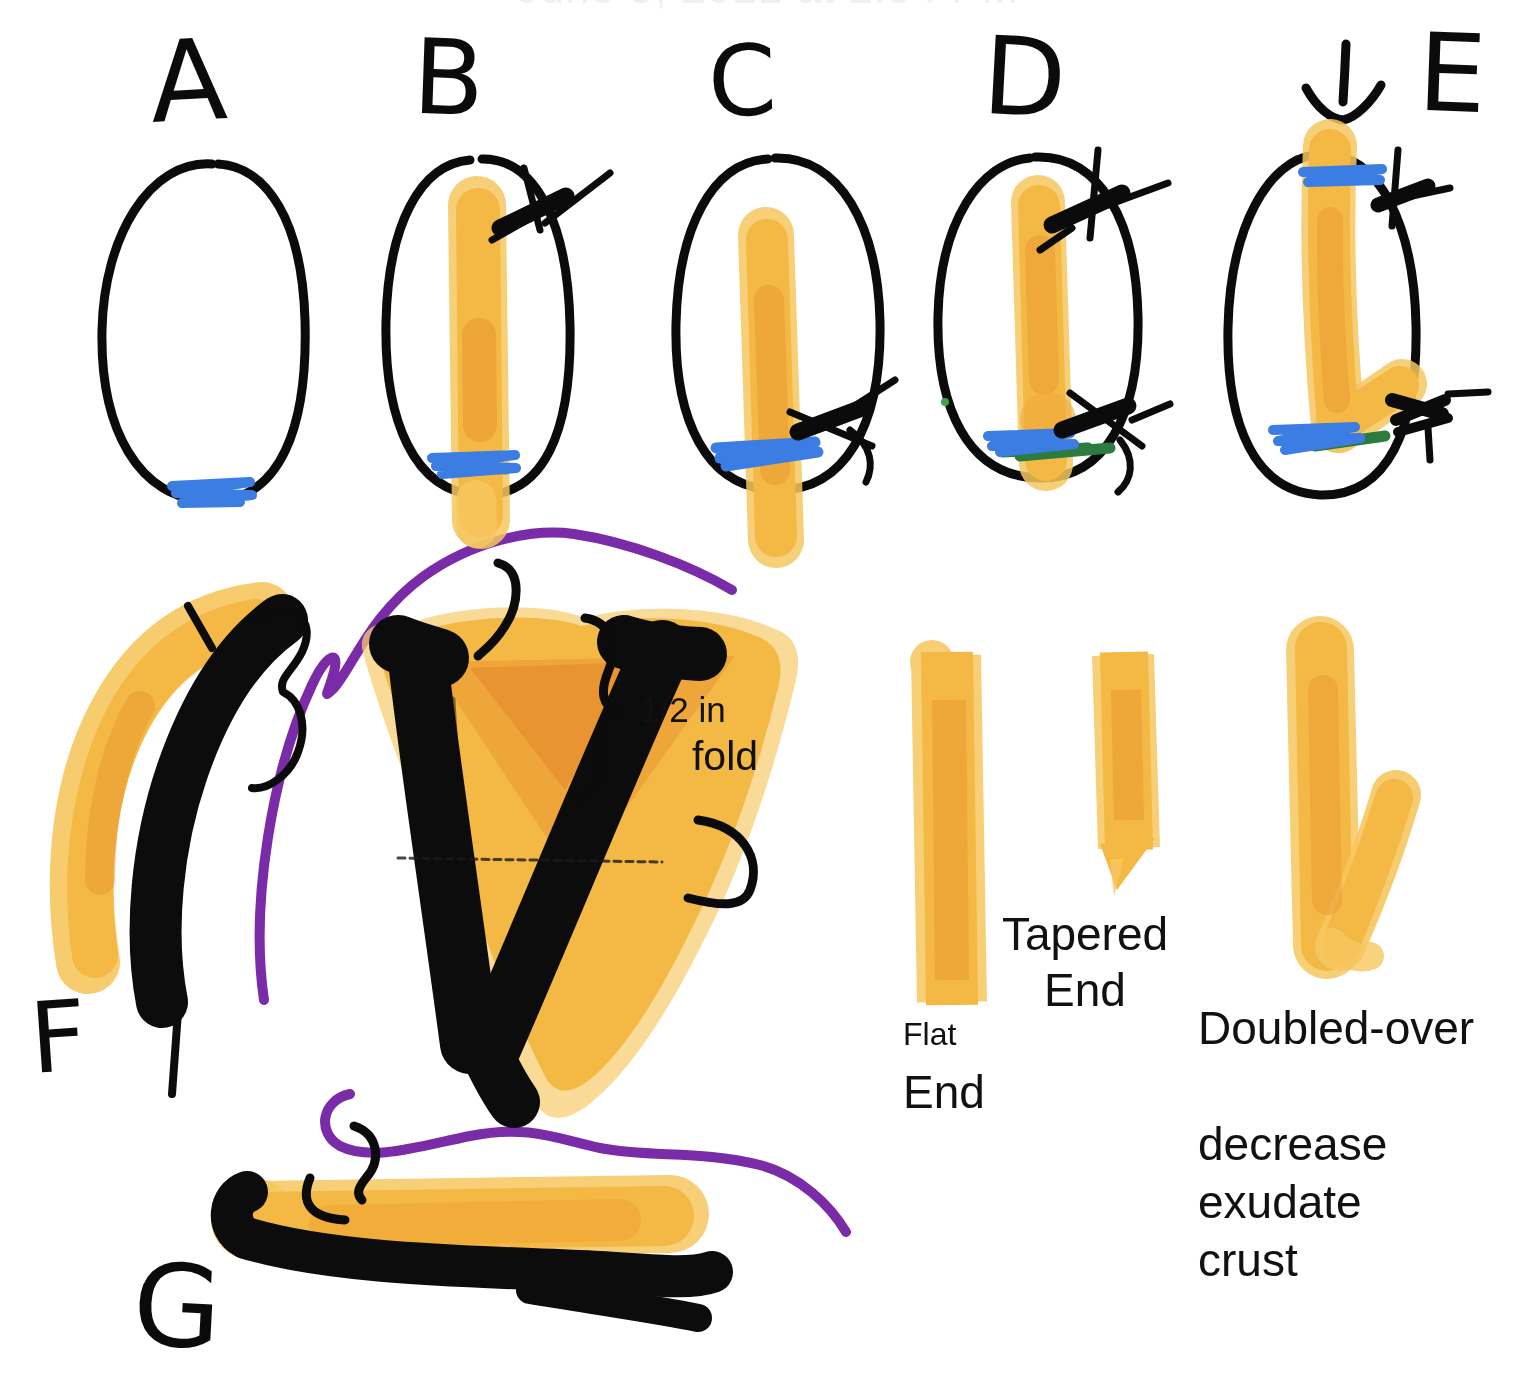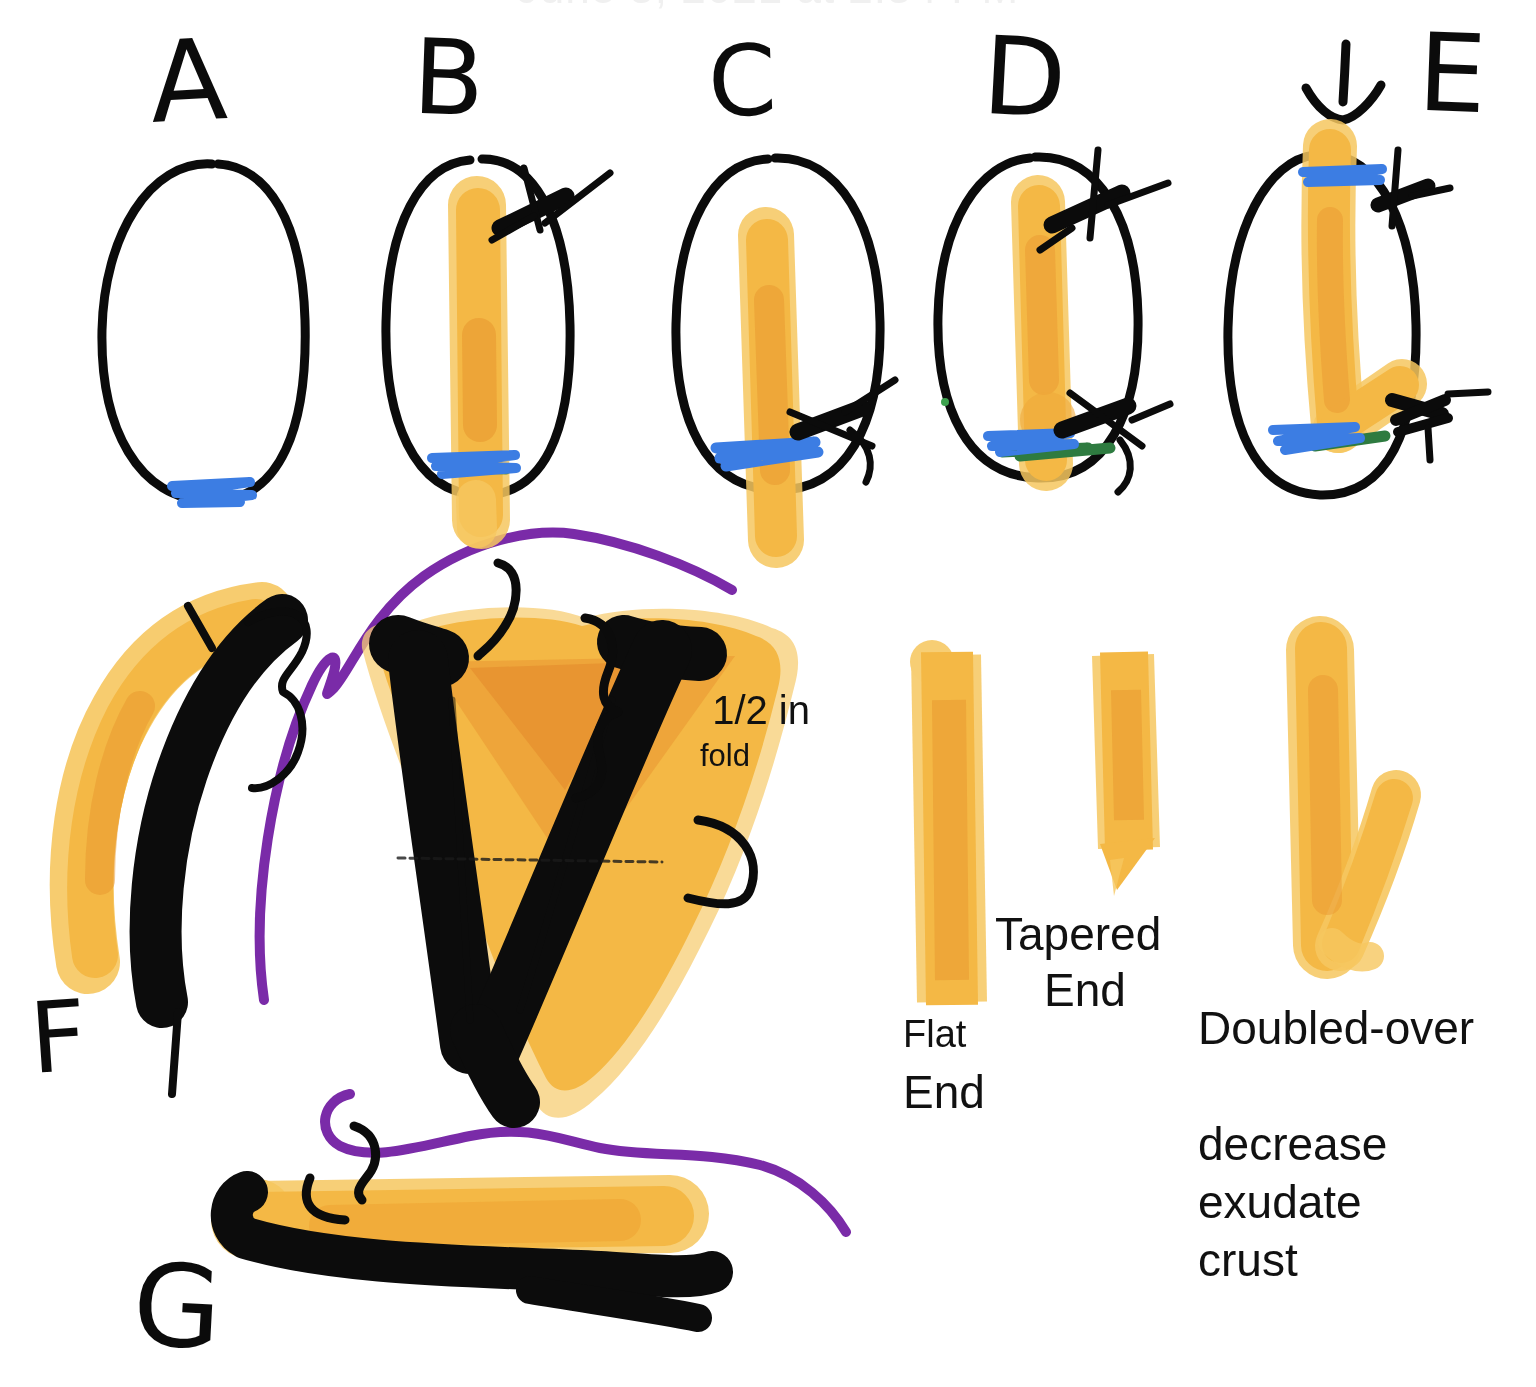--- a/index.html
+++ b/index.html
@@ -11,25 +11,25 @@
              color:#f0f0f0;font-weight:500;letter-spacing:1px;}
   .letter{color:#0b0b0b;font-family:"DejaVu Sans",sans-serif;font-weight:400;line-height:1;}
   .ltr-a{left:150px;top:25px;font-size:112px;transform:rotate(-3deg);}
   .ltr-b{left:413px;top:26px;font-size:104px;transform:rotate(2deg);}
   .ltr-c{left:708px;top:32px;font-size:98px;transform:rotate(-2deg);}
   .ltr-d{left:983px;top:24px;font-size:108px;transform:rotate(3deg);}
   .ltr-e{left:1418px;top:20px;font-size:108px;transform:rotate(2deg);}
   .ltr-f{left:30px;top:988px;font-size:98px;transform:rotate(-4deg);}
   .ltr-g{left:133px;top:1250px;font-size:114px;transform:rotate(3deg);}
   .note{color:#111;}
-  .fold-1{left:640px;top:690px;width:170px;text-align:right;font-size:40px;line-height:40px;}
-  .fold-2{left:640px;top:736px;width:170px;text-align:center;font-size:31px;line-height:40px;}
-  .flat-1{left:903px;top:1008px;font-size:38px;line-height:52px;}
+  .fold-1{left:640px;top:690px;width:170px;text-align:left;font-size:35px;line-height:40px;}
+  .fold-2{left:640px;top:736px;width:170px;text-align:center;font-size:41px;line-height:40px;}
+  .flat-1{left:903px;top:1008px;font-size:32px;line-height:52px;}
   .flat-2{left:903px;top:1066px;font-size:46px;line-height:52px;}
-  .tap-1{left:995px;top:908px;width:180px;font-size:46px;line-height:52px;}
+  .tap-1{left:995px;top:908px;width:180px;text-align:center;font-size:46px;line-height:52px;}
   .tap-2{left:995px;top:964px;width:180px;text-align:center;font-size:46px;line-height:52px;}
   .dbl{left:1198px;width:330px;text-align:left;font-size:46px;line-height:52px;}
   .dbl-0{top:1002px;}.dbl-1{top:1060px;}.dbl-2{top:1118px;}
   .dbl-3{top:1176px;}.dbl-4{top:1234px;}.dbl-5{top:1296px;}
 </style>
 </head>
 <body>
 
 <div id="canvas">
 

